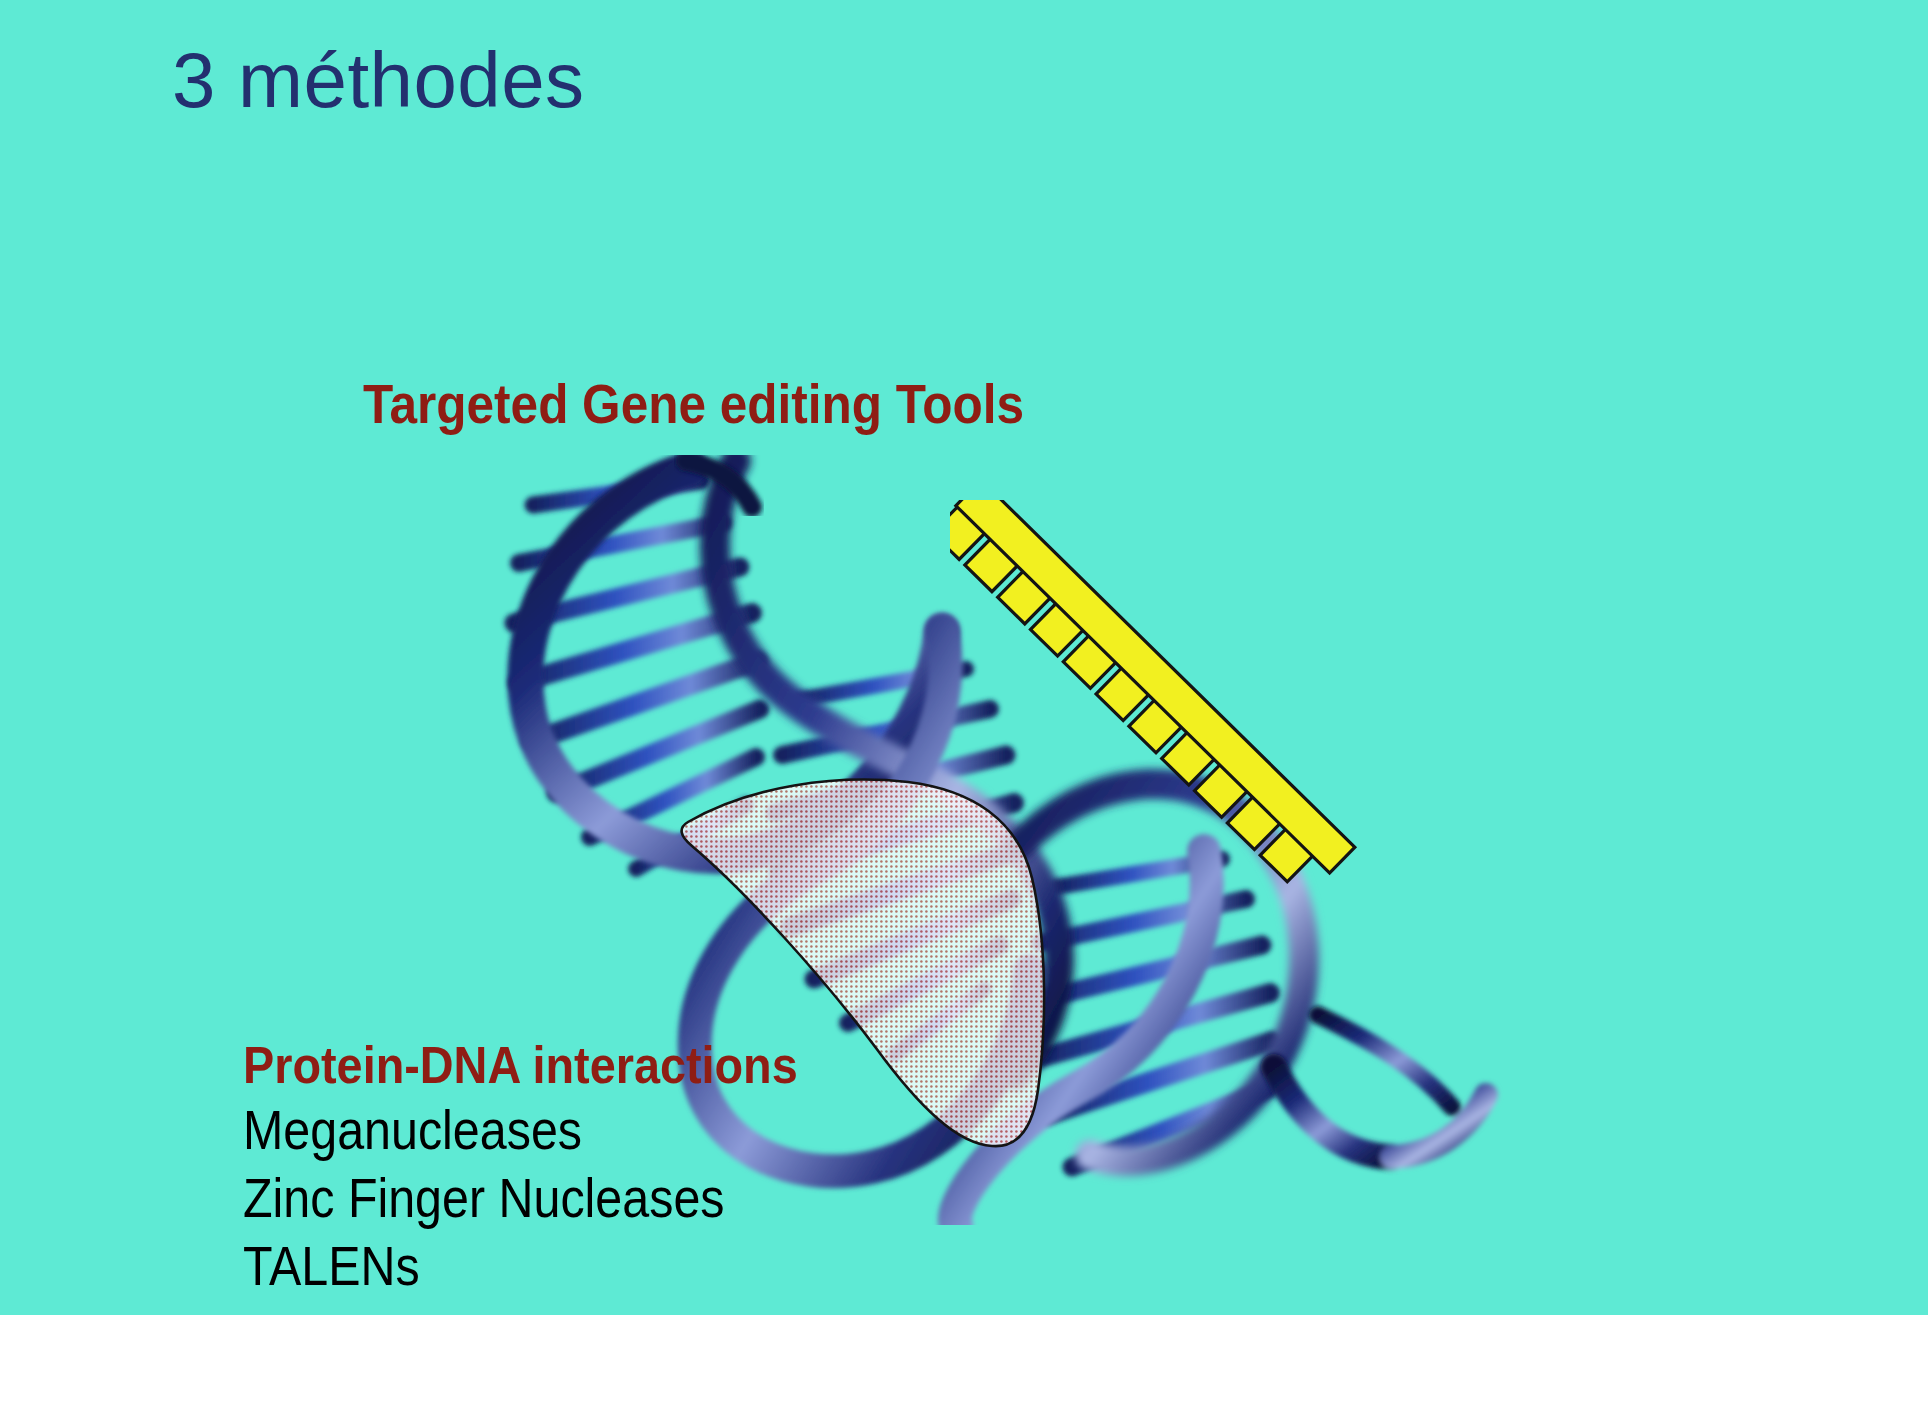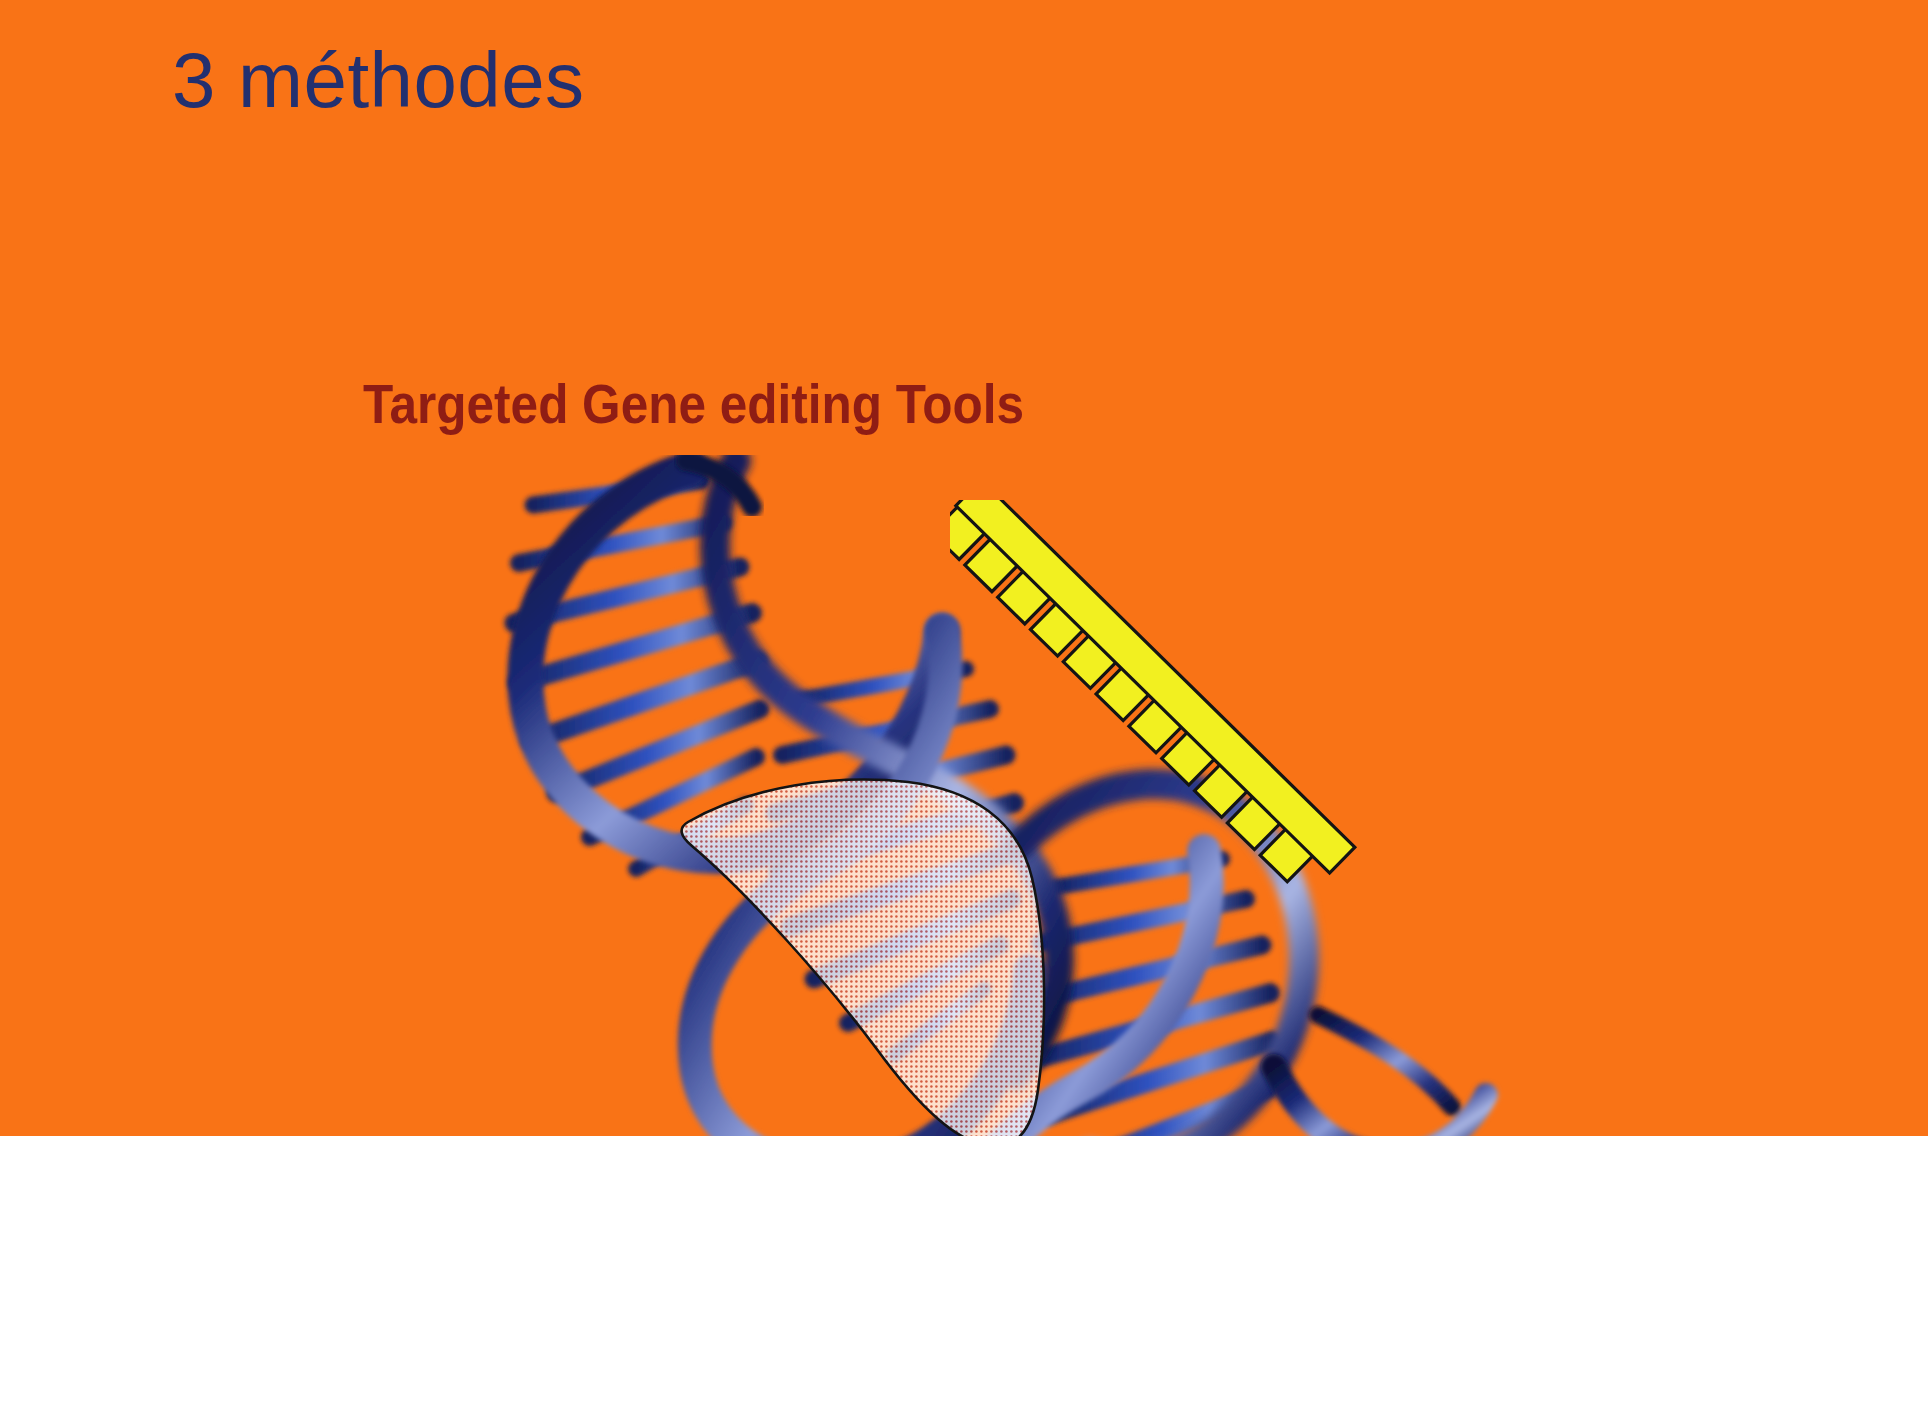--- a/index.html
+++ b/index.html
@@ -6,22 +6,22 @@
     margin: 0;
     padding: 0;
     background: #ffffff;
   }
   body {
     font-family: "Liberation Sans", sans-serif;
   }
   #slide {
     position: relative;
     width: 1928px;
-    height: 1136px;
-    background: #f97316;
+    height: 1315px;
+    background: #5eead4;
     overflow: hidden;
     text-decoration: underline;
   }
 
   
   #slide-title {
     position: absolute;
     left: 172px;
     top: 38px;
     font-size: 78px;
@@ -286,14 +286,20 @@
         </g>
 
         <rect x="0" y="0" width="524" height="36" fill="#f2f020" stroke="#141414" stroke-width="3.2"></rect>
       </g>
     </svg>
   </div>
 
   <div id="figure-heading">Targeted Gene editing Tools</div>
 
 
+  <div id="protein-block">
+    <div id="protein-heading">Protein-DNA interactions</div>
+    <div class="protein-item">Meganucleases</div>
+    <div class="protein-item">Zinc Finger Nucleases</div>
+    <div class="protein-item">TALENs</div>
+  </div>
 
 </div>
 
 </body></html>

